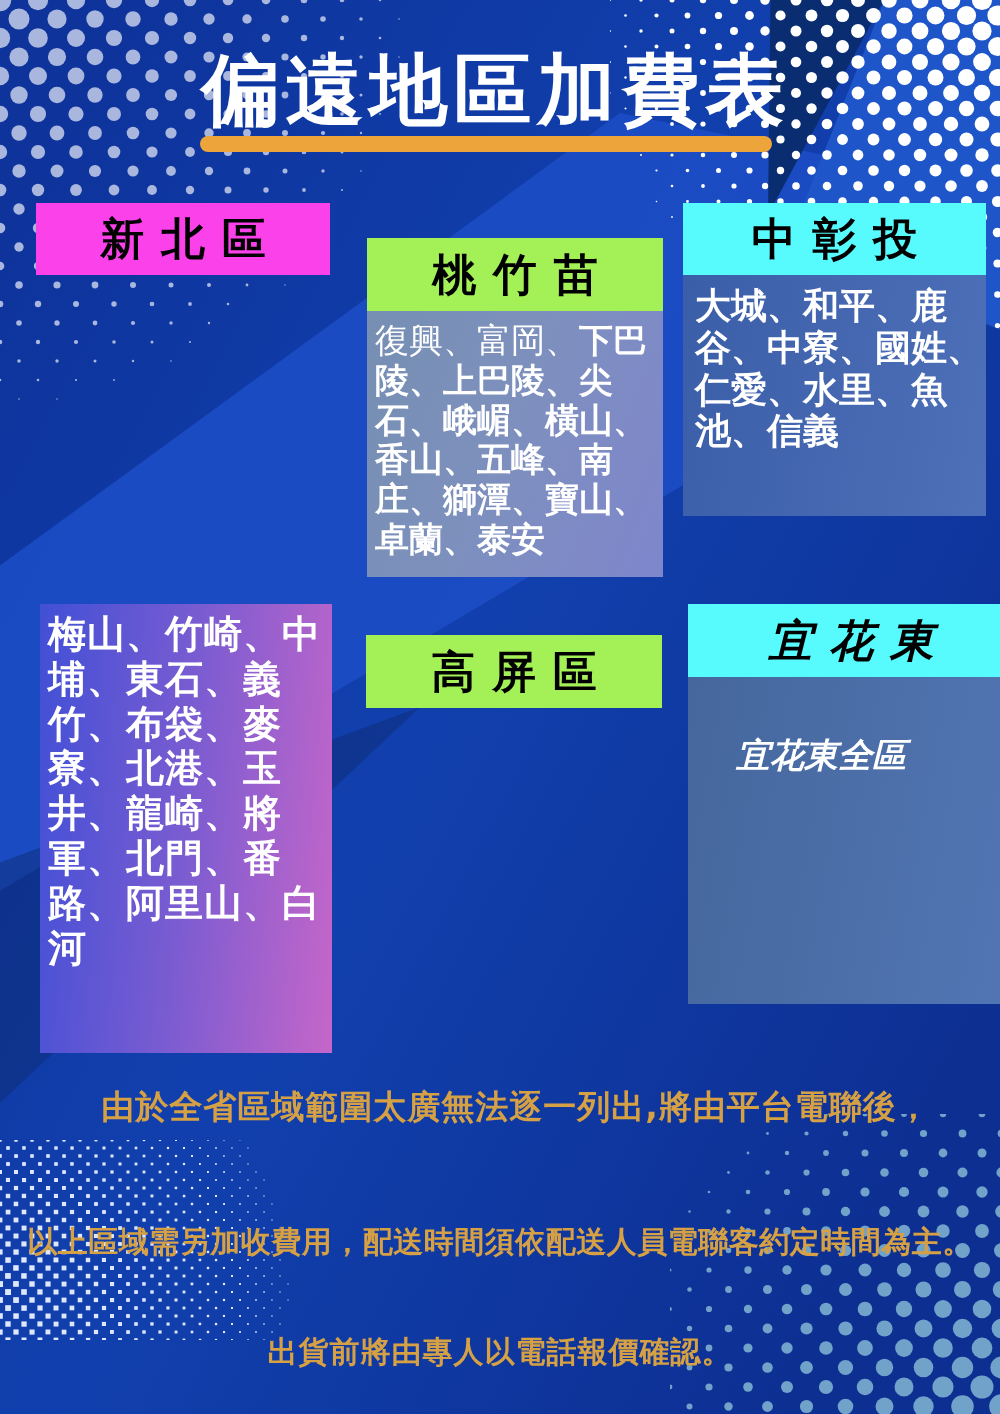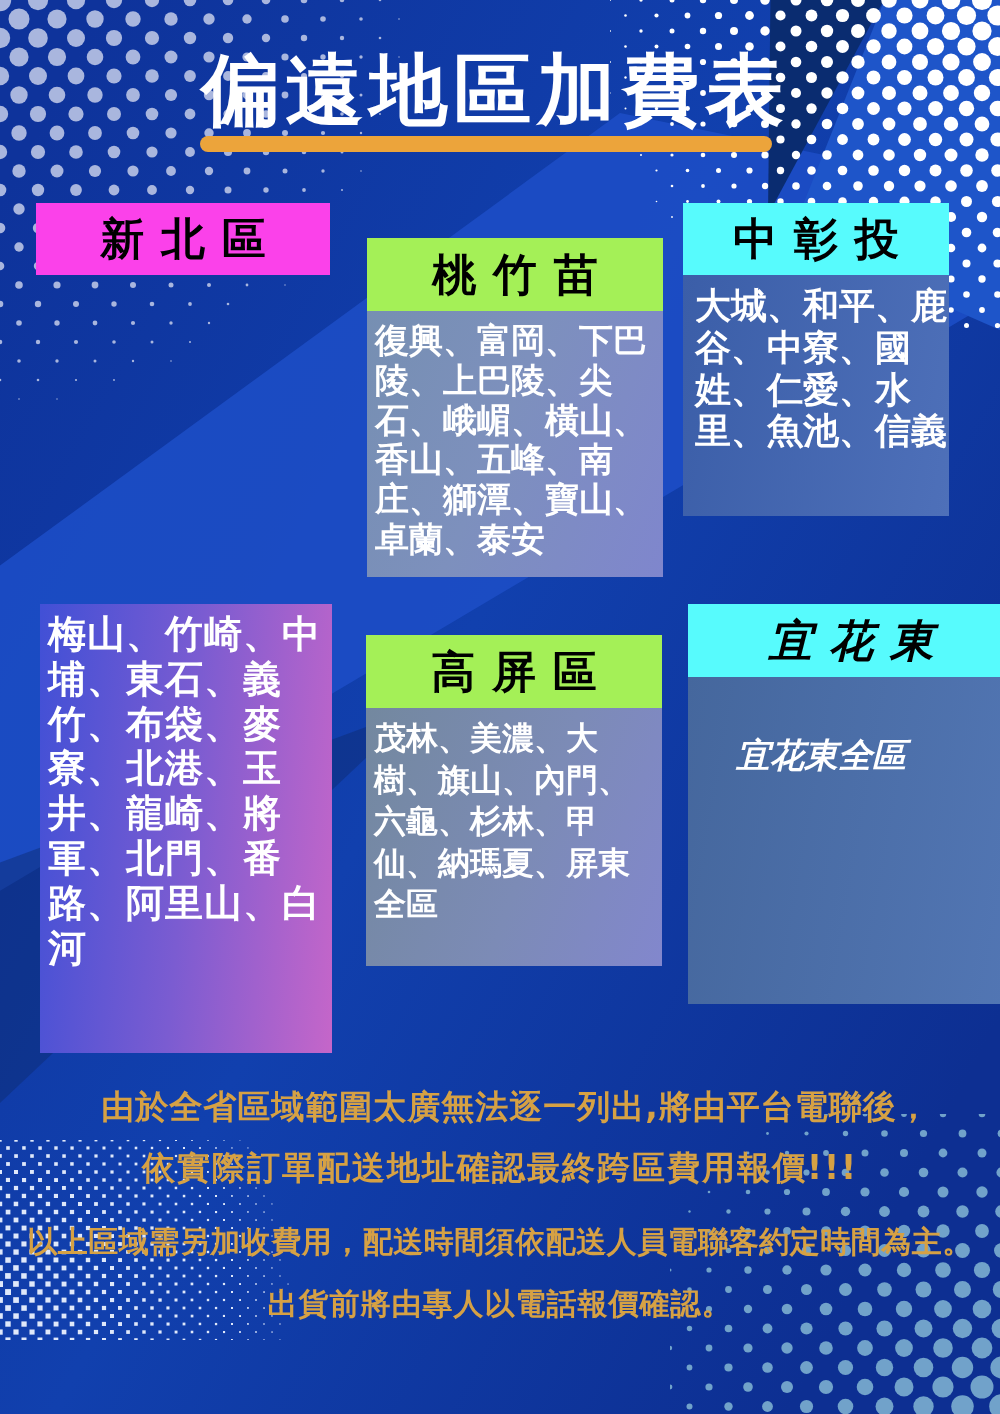--- a/index.html
+++ b/index.html
@@ -27,24 +27,24 @@
   
   .title-wrap{position:absolute;left:0;top:48px;width:985px;text-align:center;z-index:3;}
   .title{color:#ffffff;font-size:78px;font-weight:700;letter-spacing:6px;text-indent:6px;line-height:1.1;}
   .underline{position:absolute;left:200px;top:136px;width:572px;height:16px;border-radius:9px;z-index:3;}
   
   .box{position:absolute;z-index:3;display:flex;flex-direction:column;}
   .box-head{flex:0 0 auto;text-align:center;}
   .box-head h2{margin:0;color:#000;font-weight:700;font-size:44px;letter-spacing:.38em;text-indent:.38em;}
   .box-body{flex:1 1 auto;color:#fff;font-weight:700;}
   .box-body p{margin:0;}
-  .w-med{font-weight:700;}
+  .w-med{font-weight:400;}
   .box-0{left:36px;  top:203px;width:294px;height:241px;}
   .box-1{left:367px; top:238px;width:296px;height:339px;}
-  .box-2{left:683px; top:203px;width:266px;height:313px;}
+  .box-2{left:683px; top:203px;width:303px;height:313px;}
   .box-3{left:40px;  top:604px;width:292px;height:449px;}
   .box-4{left:366px; top:635px;width:296px;height:331px;justify-content:space-between;}
   .box-5{left:688px; top:604px;width:326px;height:400px;font-style:italic;}
   .box-0 .box-head,.box-2 .box-head{height:72px;}
   .box-1 .box-head,.box-3 .box-head,.box-4 .box-head,.box-5 .box-head{height:73px;}
   .box-0 .box-head h2,.box-2 .box-head h2{line-height:72px;}
   .box-1 .box-head h2,.box-3 .box-head h2,.box-4 .box-head h2,.box-5 .box-head h2{line-height:73px;}
   .body-0{background:linear-gradient(97deg,#6354c6 0%,#8e65a4 52%,#c67c52 100%);
     font-size:32px;line-height:1.3;letter-spacing:.5px;padding:8px 4px 0 8px;}
   .body-1{background:linear-gradient(112deg,#768fb2 0%,#7d90bd 45%,#7f86cd 100%);
@@ -1174,32 +1174,28 @@
   <section class="box box-3">
     <div class="box-body body-3">
       <p>梅山、竹崎、中埔、東石、義竹、布袋、麥寮、北港、玉井、龍崎、將軍、北門、番路、阿里山、白河</p>
     </div>
   </section>
 
   <section class="box box-4">
     <header class="box-head" style="background-color: rgb(164, 240, 87);">
       <h2>高屏區</h2>
     </header>
-    <div class="box-body body-4">
-      <p>茂林、美濃、大樹、旗山、內門、六龜、杉林、甲仙、納瑪夏、屏東全區</p>
-    </div>
   </section>
 
   <section class="box box-5">
     <header class="box-head" style="background-color: rgb(87, 251, 253);">
       <h2>宜花東</h2>
     </header>
     <div class="box-body body-5">
       <p>宜花東全區</p>
     </div>
   </section>
 
   <p class="note note-1" style="color: rgb(214, 161, 68); margin-left: 16px;">由於全省區域範圍太廣無法逐一列出,將由平台電聯後，</p>
-  <p class="note note-2" style="color: rgb(214, 161, 68);">依實際訂單配送地址確認最終跨區費用報價!!!</p>
   <p class="note note-3" style="color: rgb(214, 161, 68);">以上區域需另加收費用，配送時間須依配送人員電聯客約定時間為主。</p>
-  <p class="note note-4" style="color: rgb(214, 161, 68);">出貨前將由專人以電話報價確認。</p>
+  <p class="note note-4" style="color: rgb(214, 161, 68); margin-top: 48px;">出貨前將由專人以電話報價確認。</p>
 
 </div>
 
 </body></html>

